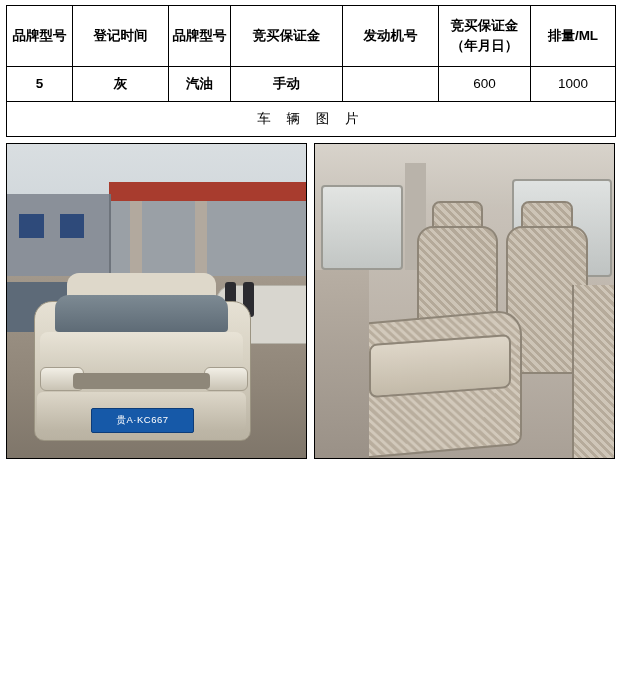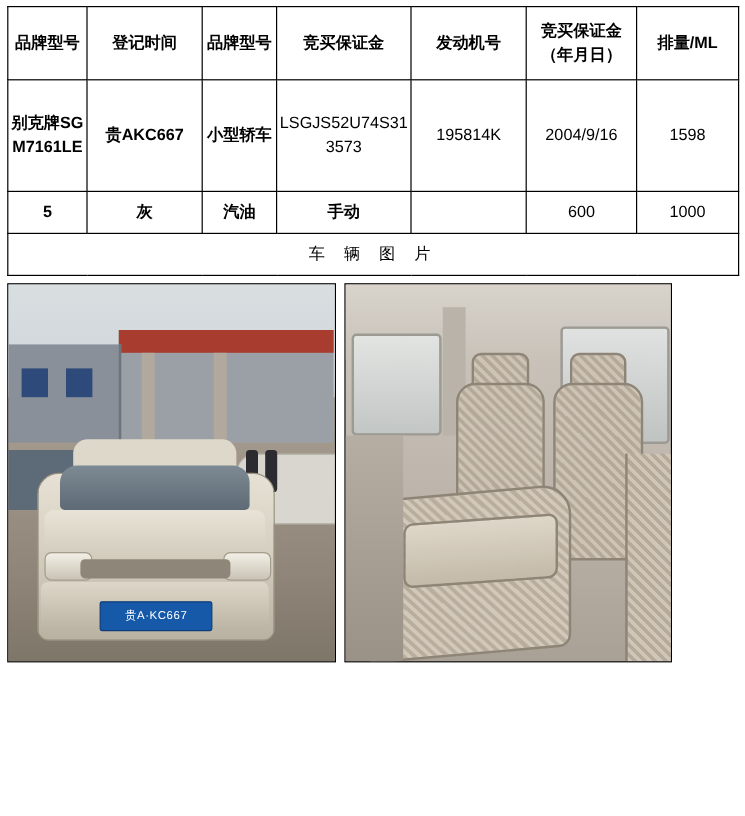--- a/index.html
+++ b/index.html
@@ -54,21 +54,21 @@
   .photos-title td {
     height: 28px;
     font-weight: normal;
     font-size: 14px;
     letter-spacing: 6px;
   }
   .images-wrap {
     margin: 6px 6px 0 6px;
     display: flex;
     gap: 7px;
-    width: 554px;
+    width: 609px;
     border-radius: 24px;
   }
   .photo {
     width: 301px;
     height: 316px;
     border: 1px solid #000;
     box-sizing: border-box;
     position: relative;
     overflow: hidden;
   }
@@ -251,29 +251,20 @@
     </colgroup>
     <tbody>
       <tr class="row-head">
         <td class="hdr">品牌型号</td>
         <td class="hdr">登记时间</td>
         <td class="hdr">品牌型号</td>
         <td class="hdr">竞买保证金</td>
         <td class="hdr">发动机号</td>
         <td class="hdr">竞买保证金（年月日）</td>
         <td class="hdr">排量/ML</td>
-      </tr>
-      <tr class="row-data1">
-        <td class="val">别克牌SGM7161LE</td>
-        <td class="val">贵AKC667</td>
-        <td class="val">小型轿车</td>
-        <td class="val-plain">LSGJS52U74S313573</td>
-        <td class="val-plain">195814K</td>
-        <td class="val-plain">2004/9/16</td>
-        <td class="val-plain">1598</td>
       </tr>
       <tr class="row-data2">
         <td class="val">5</td>
         <td class="val">灰</td>
         <td class="val">汽油</td>
         <td class="val">手动</td>
         <td class="val"></td>
         <td class="val-plain">600</td>
         <td class="val-plain">1000</td>
       </tr>

